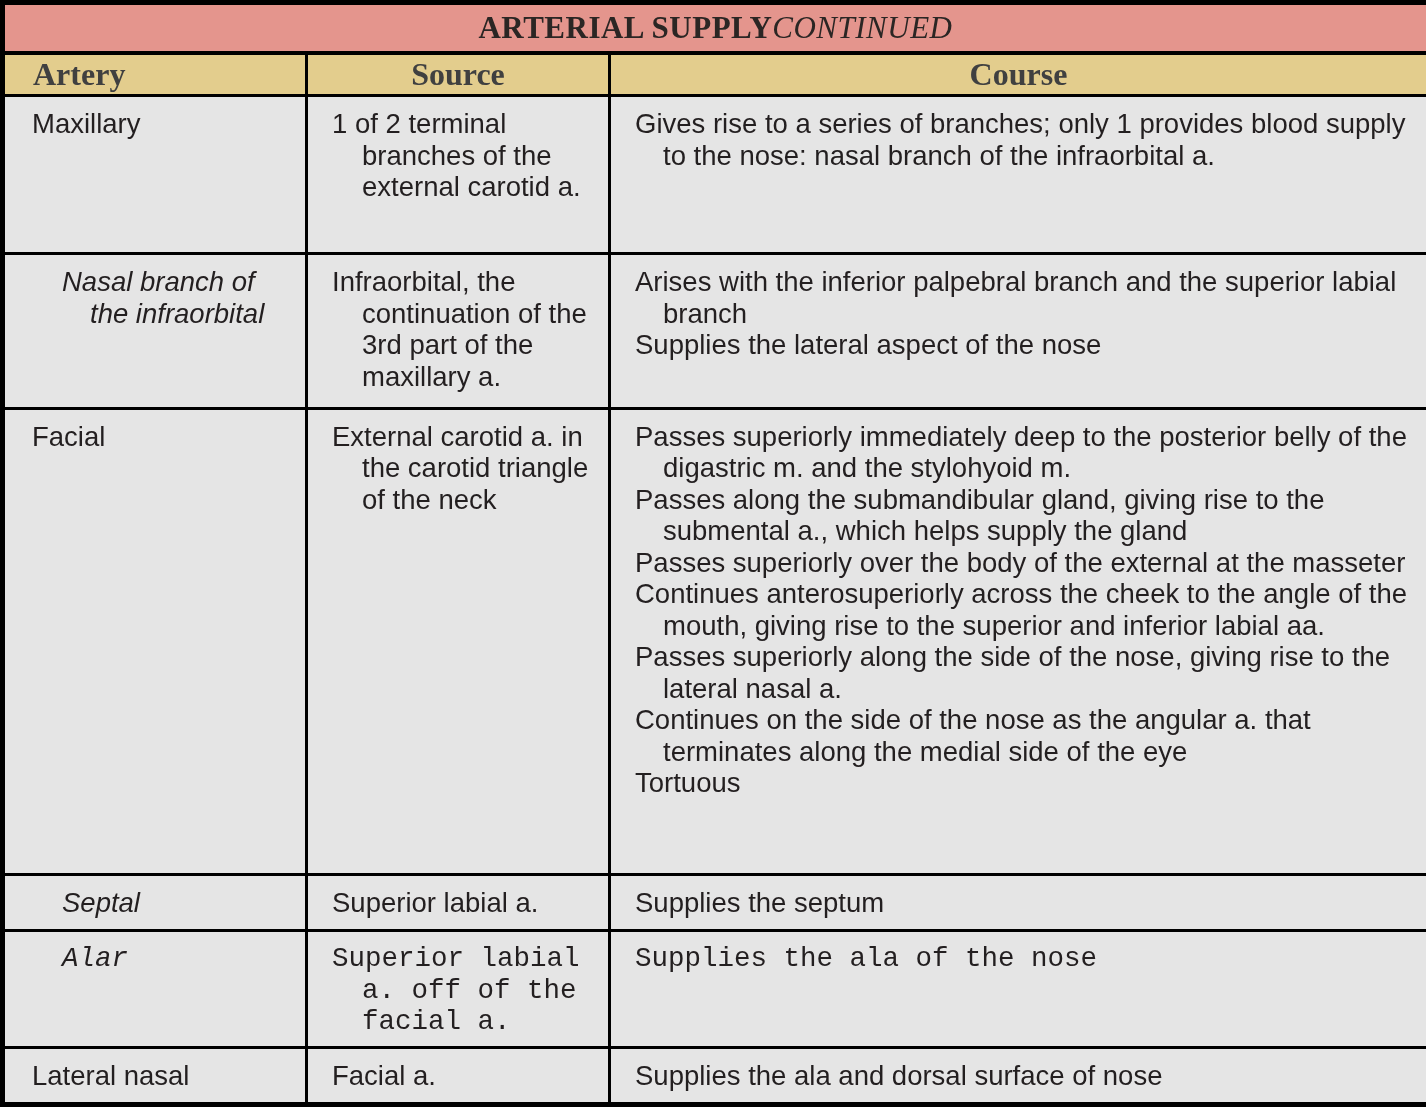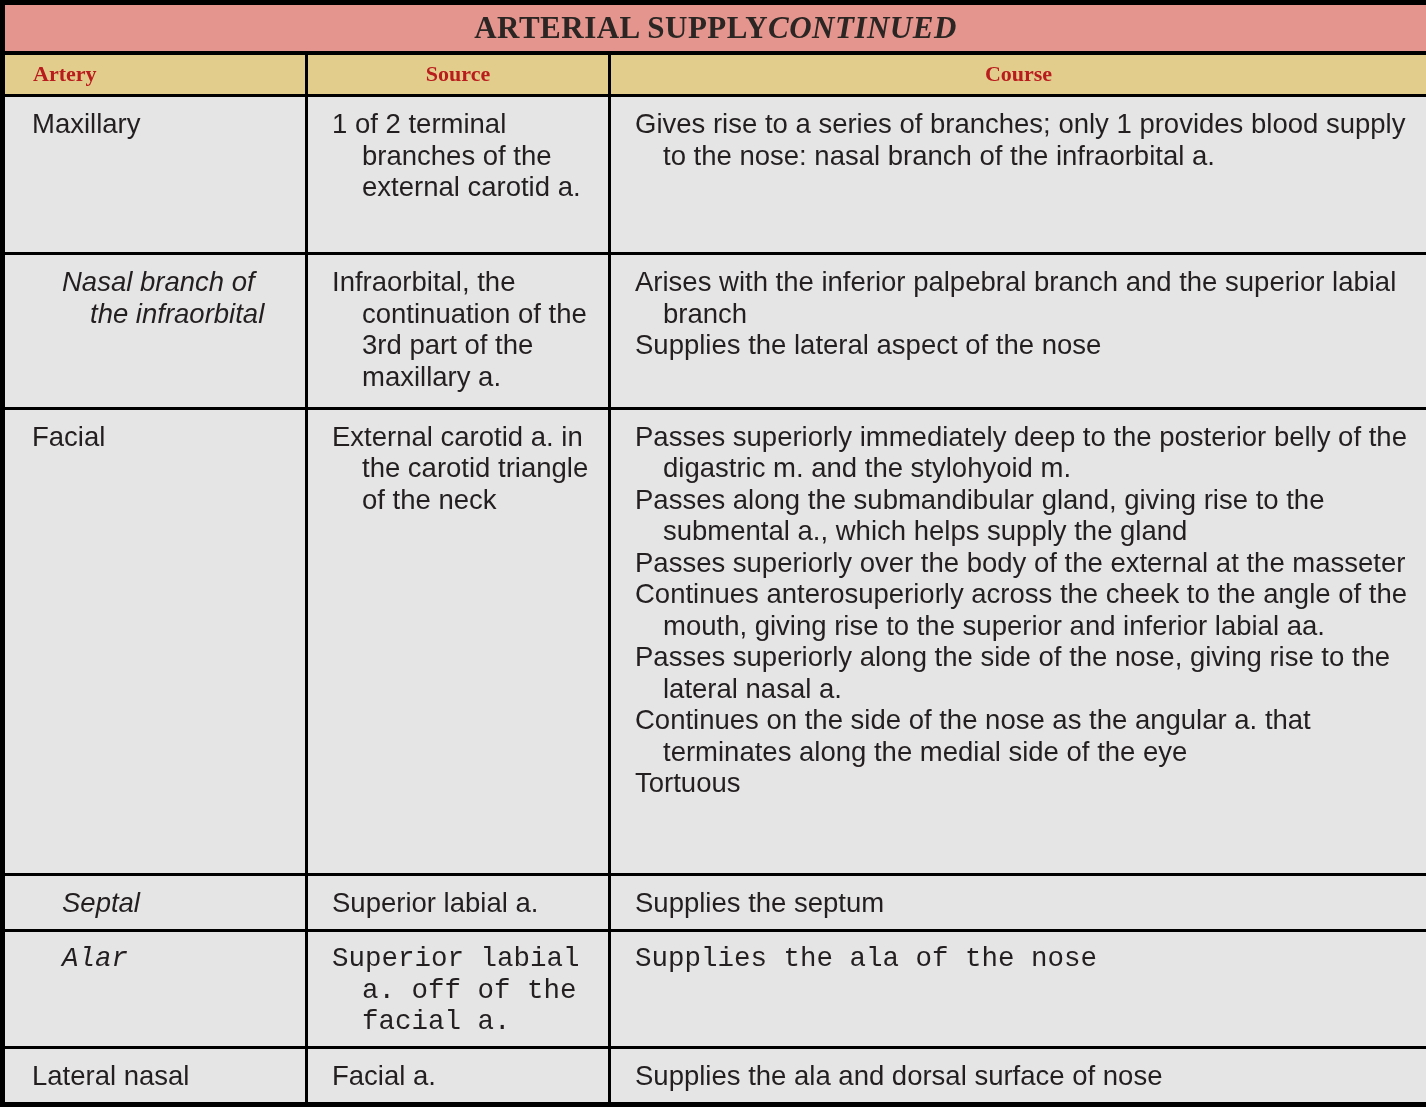--- a/index.html
+++ b/index.html
@@ -25,29 +25,29 @@
   td.title-bar {
     height: 50px;
     background: #e4958d;
     border-bottom: 4px solid #000000;
     text-align: center; vertical-align: middle;
     font-family: "Liberation Serif", serif;
     font-size: 31px; letter-spacing: 0.5px;
     color: #2b2624;
   }
   .title-main { font-weight: bold; }
-  .title-continued { font-style: italic; font-weight: 700; }
+  .title-continued { font-style: italic; font-weight: 400; }
 
   
   tr.header-row th {
     height: 43px;
     background: #e3cd8d;
     font-family: "Liberation Serif", serif;
-    font-weight: bold; font-size: 22px;
-    color: #b91c1c;
+    font-weight: bold; font-size: 32px;
+    color: #404040;
     vertical-align: middle;
   }
   th.h-artery { text-align: left; padding-left: 28px; }
   th.h-source, th.h-course { text-align: center; margin-left: 12px; }
 
   
   td.cell { background: #e5e5e5; padding-top: 11px; padding-bottom: 8px; font-size: 27.5px; line-height: 31.5px; }
   td.artery-cell { padding-left: 27px; padding-right: 6px; }
   td.source-cell { padding-left: 24px; padding-right: 0; }
   td.course-cell { padding-left: 24px; padding-right: 12px; }

